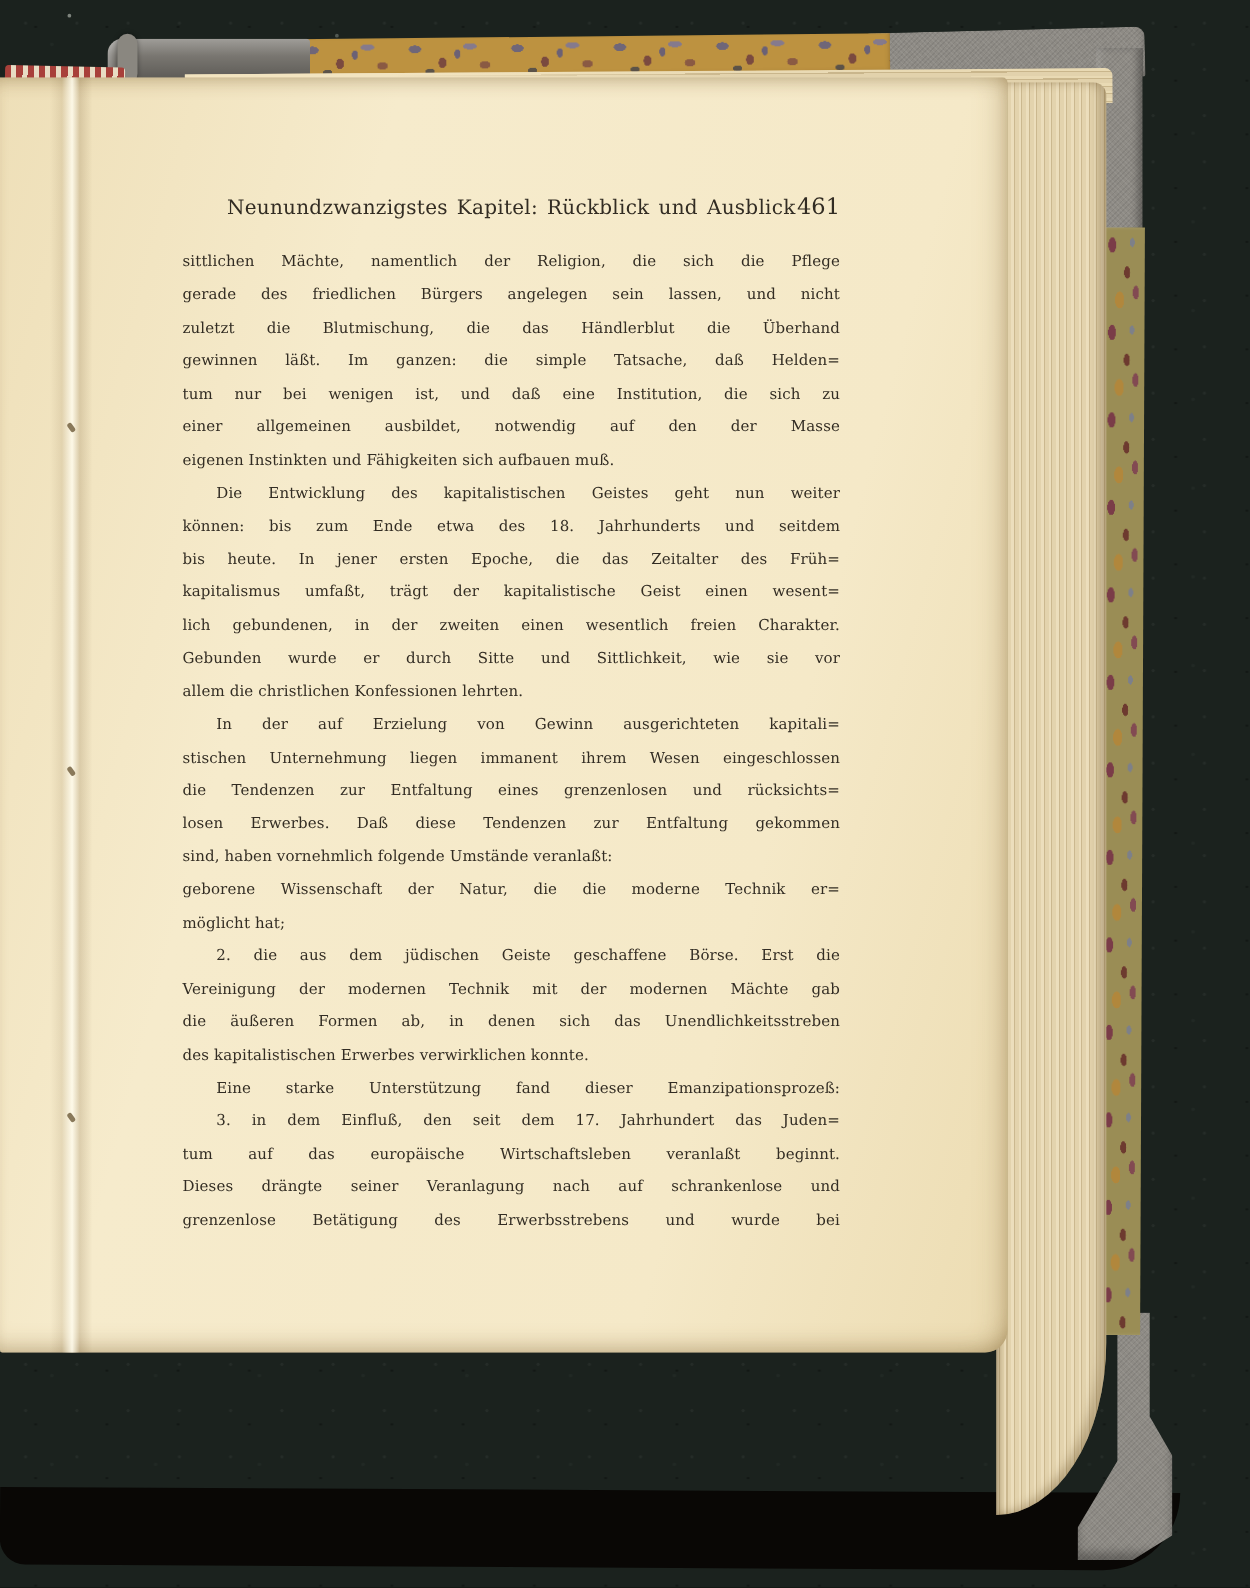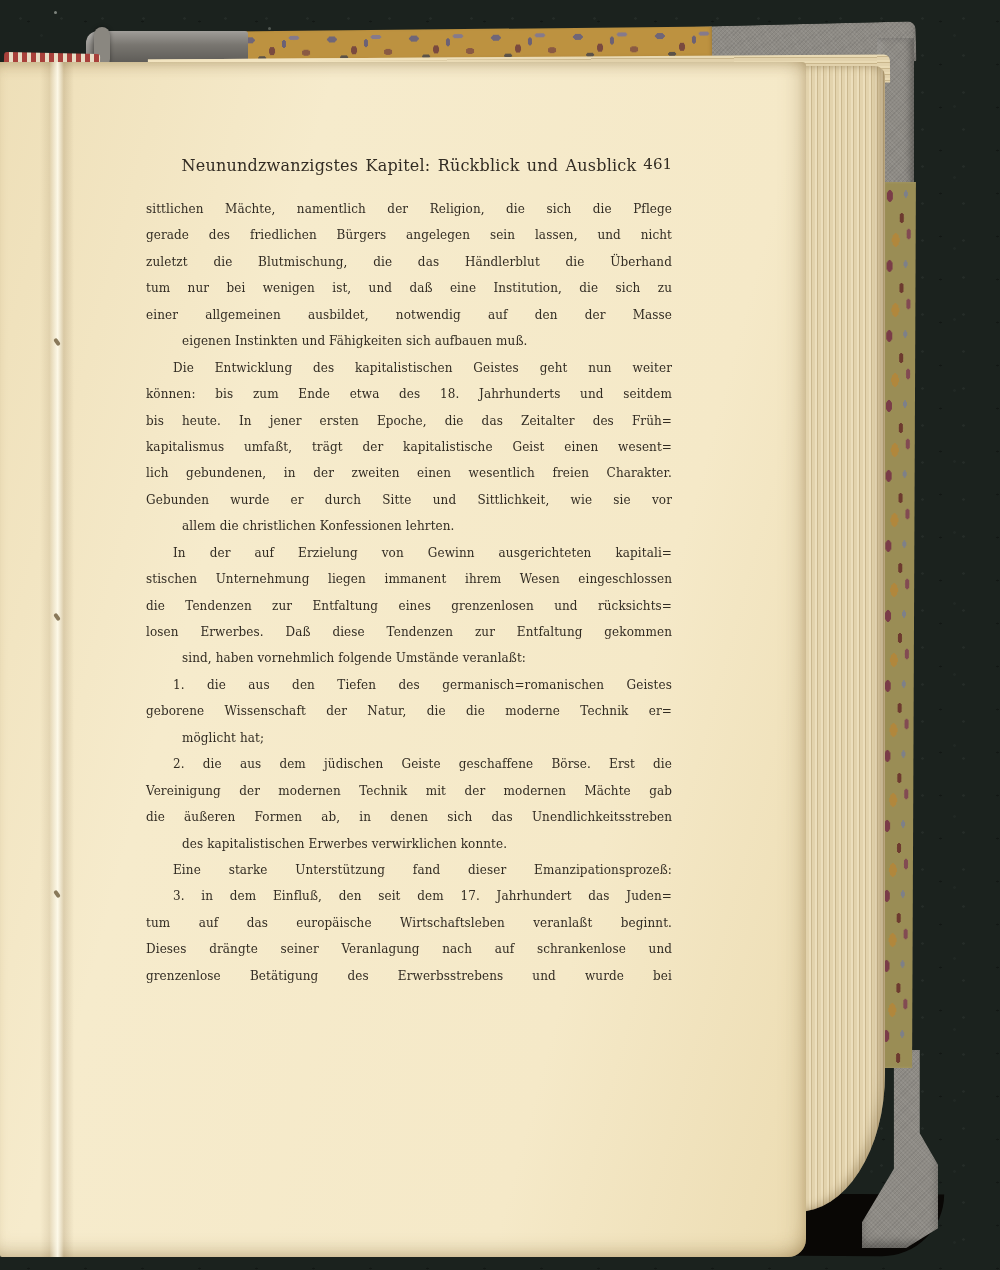--- a/index.html
+++ b/index.html
@@ -73,42 +73,42 @@
       background:repeating-linear-gradient(180deg,#e9dab4 0 2px,#c9b68c 2px 3px,#e2d2ac 3px 6px);
       border-radius:0 6px 0 0;}
   .top-edge::after{content:"";position:absolute;inset:0;
       background:linear-gradient(90deg,#f2e4c0 0 22%,rgba(242,228,192,0) 60%);}
   .fore-edge{left:797px;top:66px;width:88px;height:1146px;
       background:repeating-linear-gradient(90deg,#ecdebc 0 2px,#cbb88f 2px 3px,#e3d3ad 3px 6px);
       border-radius:0 16px 140px 0 / 0 16px 220px 0;
       box-shadow:inset -6px 0 8px rgba(110,85,45,.4), inset 6px 0 6px -4px rgba(90,65,30,.5);}
 
   
-  .page{left:0;top:62px;width:806px;height:1195px;
+  .page{left:0;top:62px;width:806px;height:1020px;
       background:linear-gradient(105deg,#eedfb8,#f6ebcc 30%,#f5e9c8 72%,#ecdcb2);
       border-radius:0 4px 18px 2px;
       box-shadow:inset 0 12px 16px -12px rgba(120,90,40,.45),
                  inset -14px 0 26px -16px rgba(120,90,40,.55),
                  inset 0 -16px 20px -14px rgba(120,90,40,.4);}
   .gutter{left:40px;top:0;width:34px;height:100%;
       background:linear-gradient(90deg,rgba(90,60,20,0),rgba(90,60,20,.10) 28%,
                  rgba(255,252,238,.85) 52%,rgba(90,60,20,.16) 70%,rgba(90,60,20,0));}
   .thread{left:55px;width:4px;height:8px;background:#6d5a38;border-radius:2px;
       transform:rotate(-35deg);opacity:.8;}
 
   
   .text-block{left:146px;top:94px;width:526px;color:#322c23;}
   .header-row{position:relative;height:26px;margin-bottom:14px;}
   .chapter{display:block;text-align:center;font-size:16px;letter-spacing:.2px;word-spacing:2px;}
-  .pagenum{position:absolute;right:0;top:-1px;font-size:15px;}
+  .pagenum{position:absolute;right:0;top:-1px;font-size:18px;}
   .body-text{}
   .line{height:26.45px;line-height:26.45px;font-size:12px;letter-spacing:.1px;
         text-align:justify;text-align-last:justify;white-space:nowrap;}
   .line.ind{padding-left:27px;}
-  .line.end{text-align-last:left;white-space:normal;margin-left:36px;}
+  .line.end{text-align-last:left;white-space:normal;}
 </style>
 </head>
 <body>
 
 <div class="scene">
   <div class="abs bg"></div>
   <div class="abs speck" style="left:54px;top:11px;"></div>
   <div class="abs speck" style="left:196px;top:99px;opacity:.35;"></div>
   <div class="abs speck" style="left:268px;top:27px;opacity:.3;"></div>
 
@@ -135,36 +135,36 @@
 
     <div class="abs text-block">
       <div class="header-row">
         <span class="chapter">Neunundzwanzigstes Kapitel: Rückblick und Ausblick</span>
         <span class="pagenum">461</span>
       </div>
       <div class="body-text">
           <div class="line">sittlichen Mächte, namentlich der Religion, die sich die Pflege</div>
           <div class="line">gerade des friedlichen Bürgers angelegen sein lassen, und nicht</div>
           <div class="line">zuletzt die Blutmischung, die das Händlerblut die Überhand</div>
+          <div class="line">gewinnen läßt. Im ganzen: die simple Tatsache, daß Helden=</div>
           <div class="line">tum nur bei wenigen ist, und daß eine Institution, die sich zu</div>
           <div class="line">einer allgemeinen ausbildet, notwendig auf den der Masse</div>
           <div class="line end">eigenen Instinkten und Fähigkeiten sich aufbauen muß.</div>
           <div class="line ind">Die Entwicklung des kapitalistischen Geistes geht nun weiter</div>
           <div class="line">können: bis zum Ende etwa des 18. Jahrhunderts und seitdem</div>
           <div class="line">bis heute. In jener ersten Epoche, die das Zeitalter des Früh=</div>
           <div class="line">kapitalismus umfaßt, trägt der kapitalistische Geist einen wesent=</div>
           <div class="line">lich gebundenen, in der zweiten einen wesentlich freien Charakter.</div>
           <div class="line">Gebunden wurde er durch Sitte und Sittlichkeit, wie sie vor</div>
           <div class="line end">allem die christlichen Konfessionen lehrten.</div>
           <div class="line ind">In der auf Erzielung von Gewinn ausgerichteten kapitali=</div>
           <div class="line">stischen Unternehmung liegen immanent ihrem Wesen eingeschlossen</div>
           <div class="line">die Tendenzen zur Entfaltung eines grenzenlosen und rücksichts=</div>
           <div class="line">losen Erwerbes. Daß diese Tendenzen zur Entfaltung gekommen</div>
           <div class="line end">sind, haben vornehmlich folgende Umstände veranlaßt:</div>
-          <div class="line ind">1. die aus den Tiefen des germanisch=romanischen Geistes</div>
           <div class="line">geborene Wissenschaft der Natur, die die moderne Technik er=</div>
           <div class="line end">möglicht hat;</div>
           <div class="line ind">2. die aus dem jüdischen Geiste geschaffene Börse. Erst die</div>
           <div class="line">Vereinigung der modernen Technik mit der modernen Mächte gab</div>
           <div class="line">die äußeren Formen ab, in denen sich das Unendlichkeitsstreben</div>
           <div class="line end">des kapitalistischen Erwerbes verwirklichen konnte.</div>
           <div class="line ind">Eine starke Unterstützung fand dieser Emanzipationsprozeß:</div>
           <div class="line ind">3. in dem Einfluß, den seit dem 17. Jahrhundert das Juden=</div>
           <div class="line">tum auf das europäische Wirtschaftsleben veranlaßt beginnt.</div>
           <div class="line">Dieses drängte seiner Veranlagung nach auf schrankenlose und</div>

